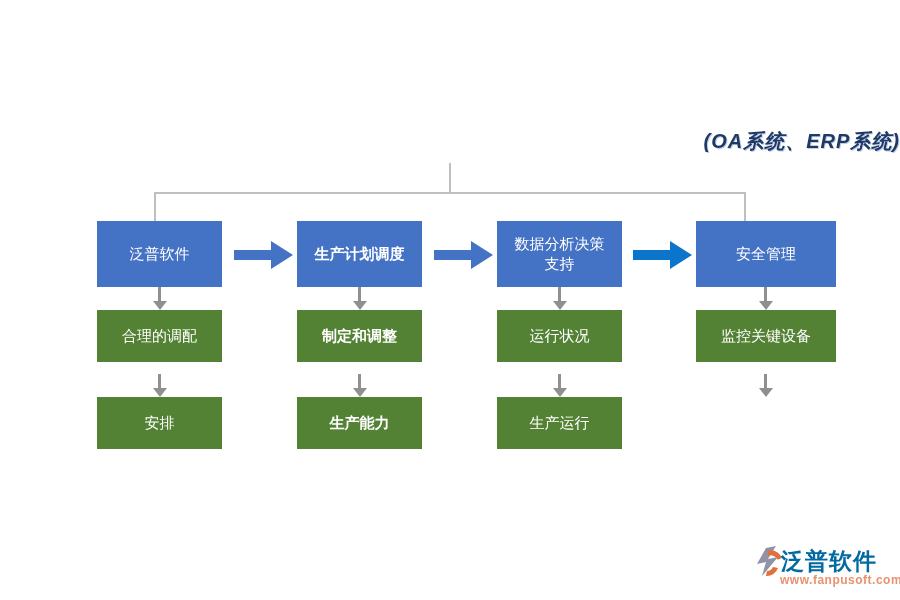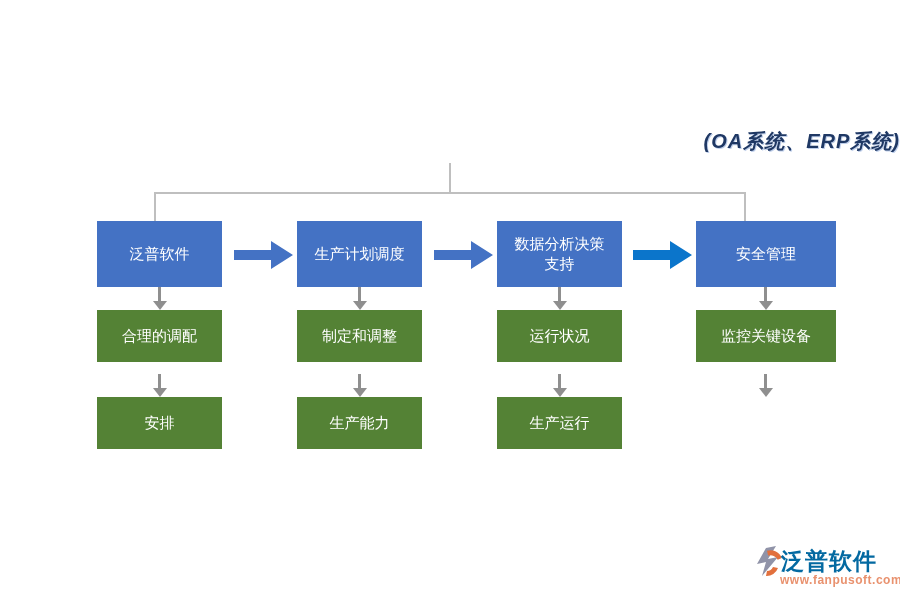--- a/index.html
+++ b/index.html
@@ -24,21 +24,21 @@
   .node{
     position:absolute;display:flex;align-items:center;justify-content:center;
     color:#fff;font-size:15px;text-align:center;line-height:1.35;
     box-sizing:border-box;padding:4px 12px;
   }
   .blue{background:#4472C4;top:221px;height:66px;}
   .green{background:#548235;height:52px;}
   .row-mid{top:310px;}
   .row-bot{top:397px;}
   .c1{left:97px;width:125px;}
-  .c2{left:297px;width:125px;}
+  .c2{left:297px;width:125px;font-weight:bold;}
   .c3{left:497px;width:125px;}
   .c4{left:696px;width:140px;}
   
   .harrow{position:absolute;top:240px;width:59px;height:30px;}
   .harrow svg{display:block;}
   
   .varrow{position:absolute;width:15px;display:flex;flex-direction:column;align-items:center;}
   .varrow .shaft{width:3px;background:#8f8f8f;flex:1;}
   .varrow .head{
     width:0;height:0;border-left:7px solid transparent;border-right:7px solid transparent;

